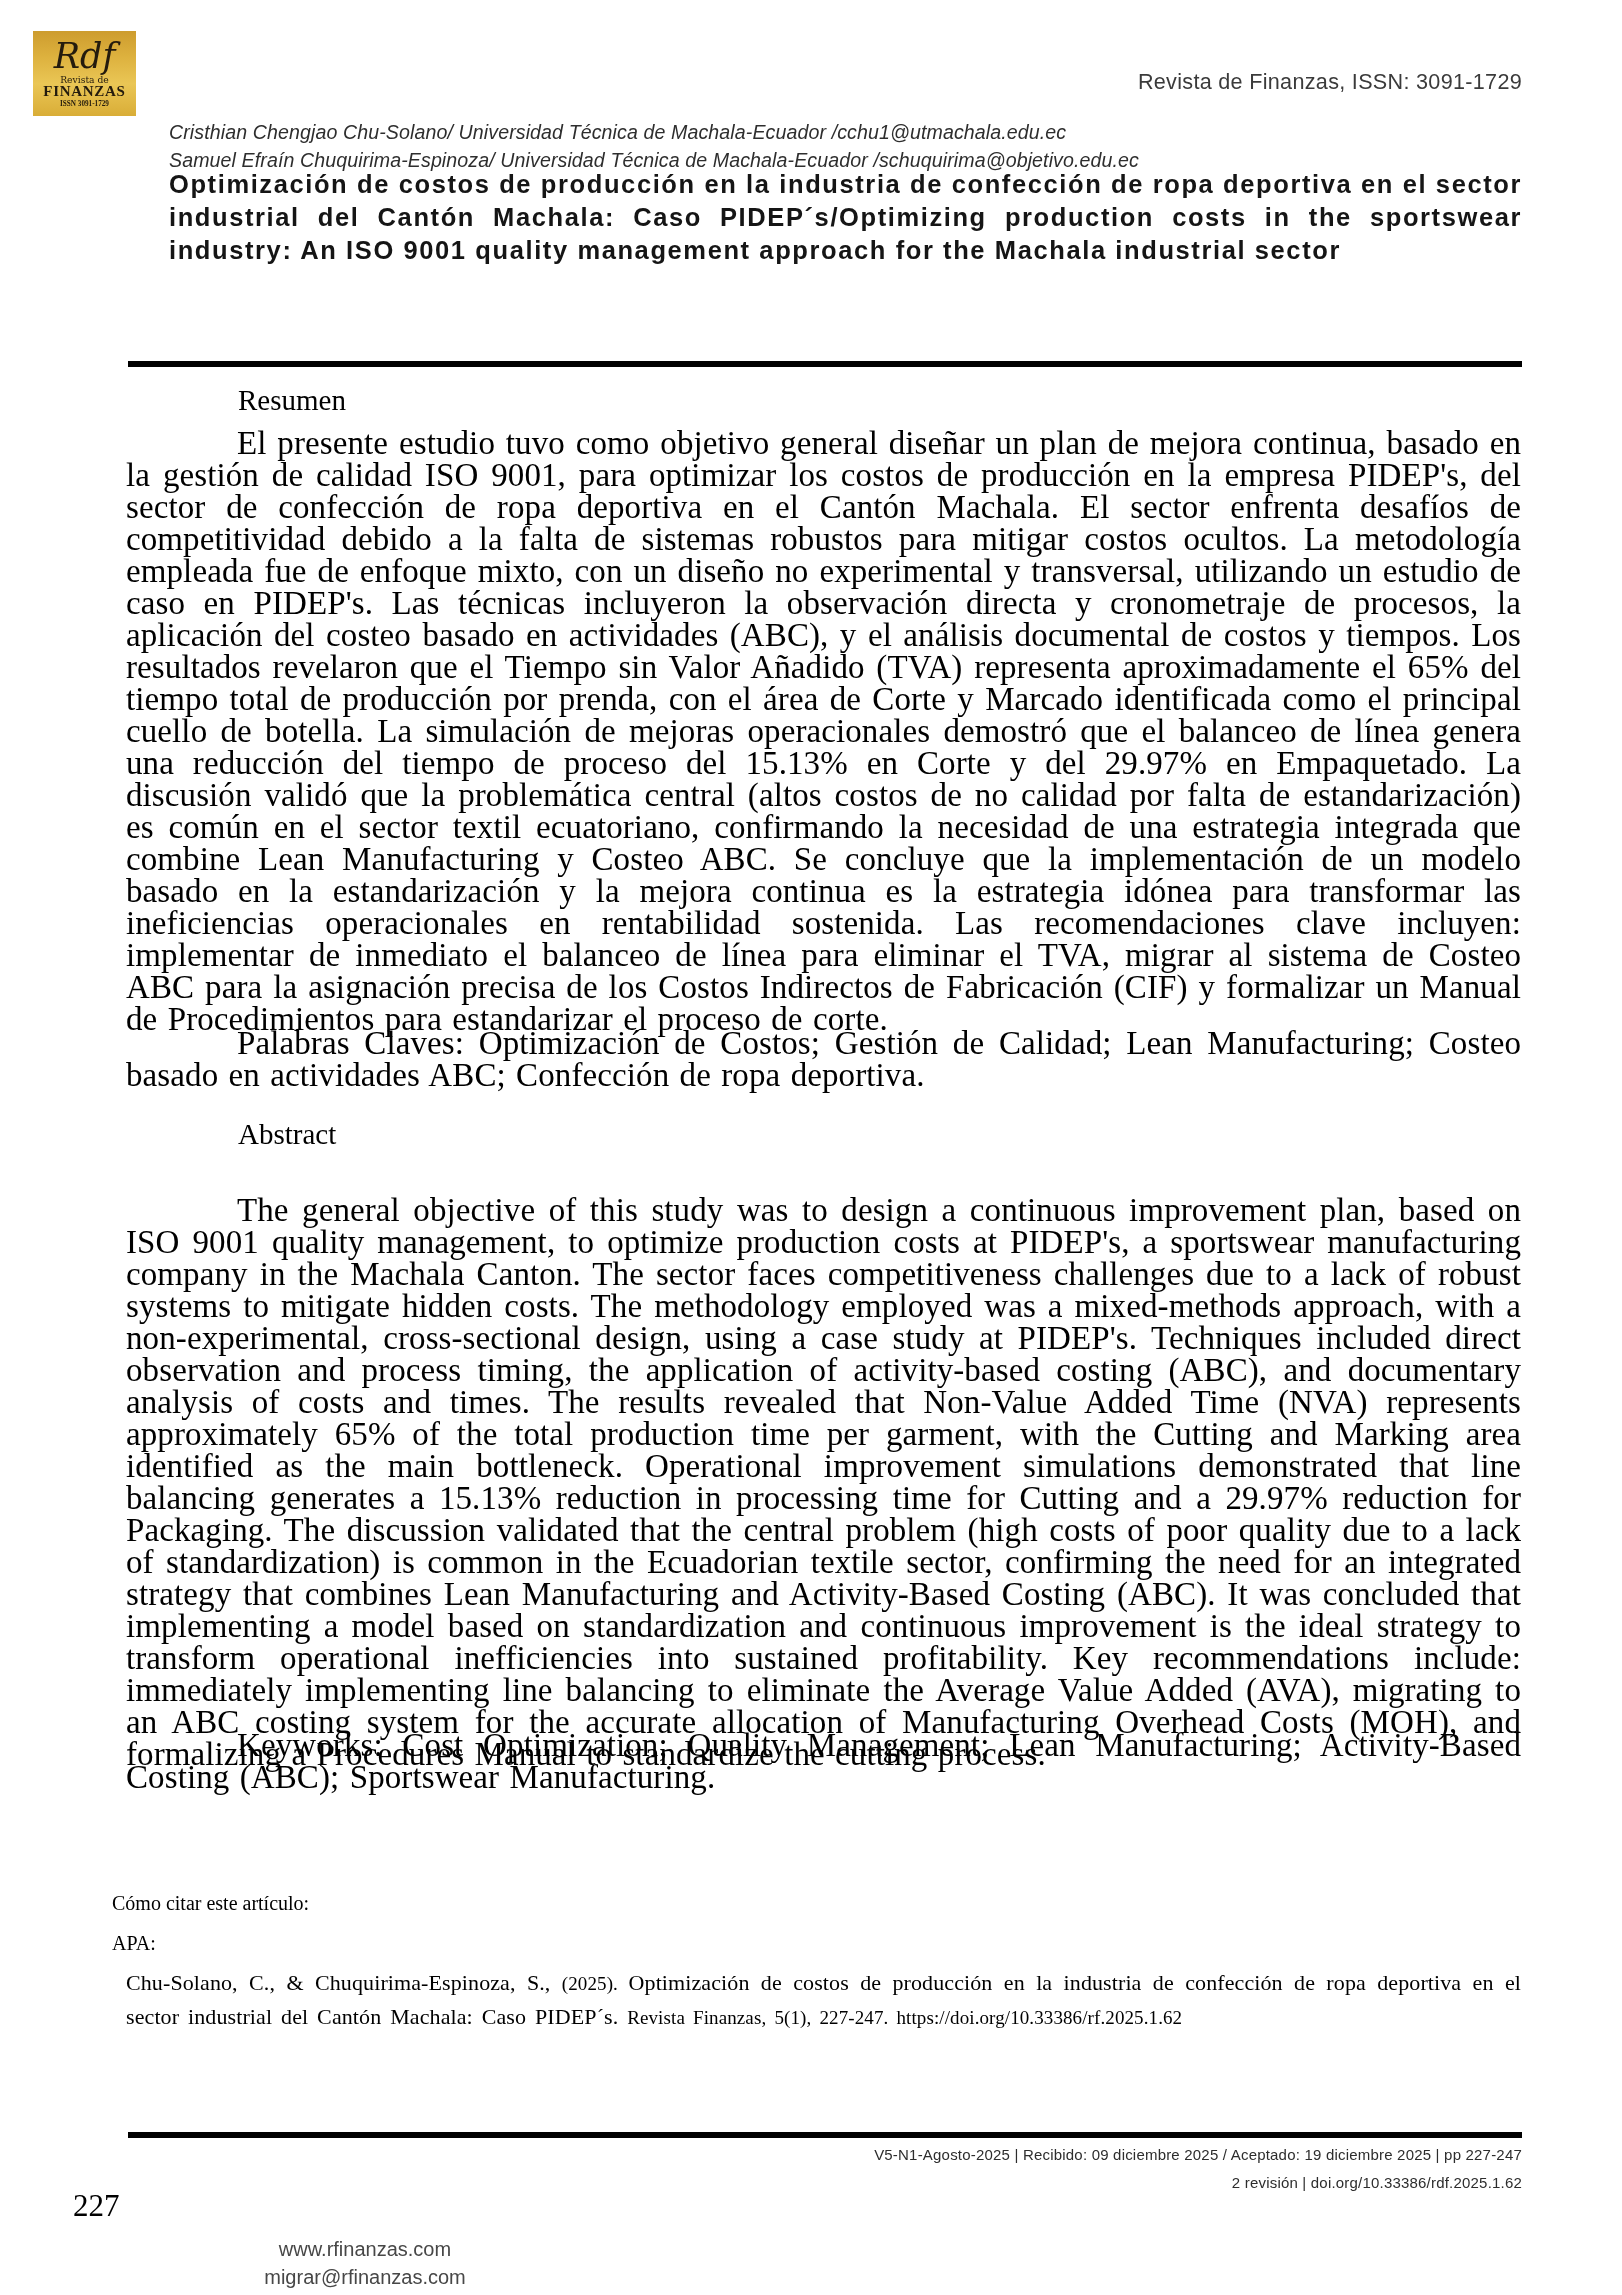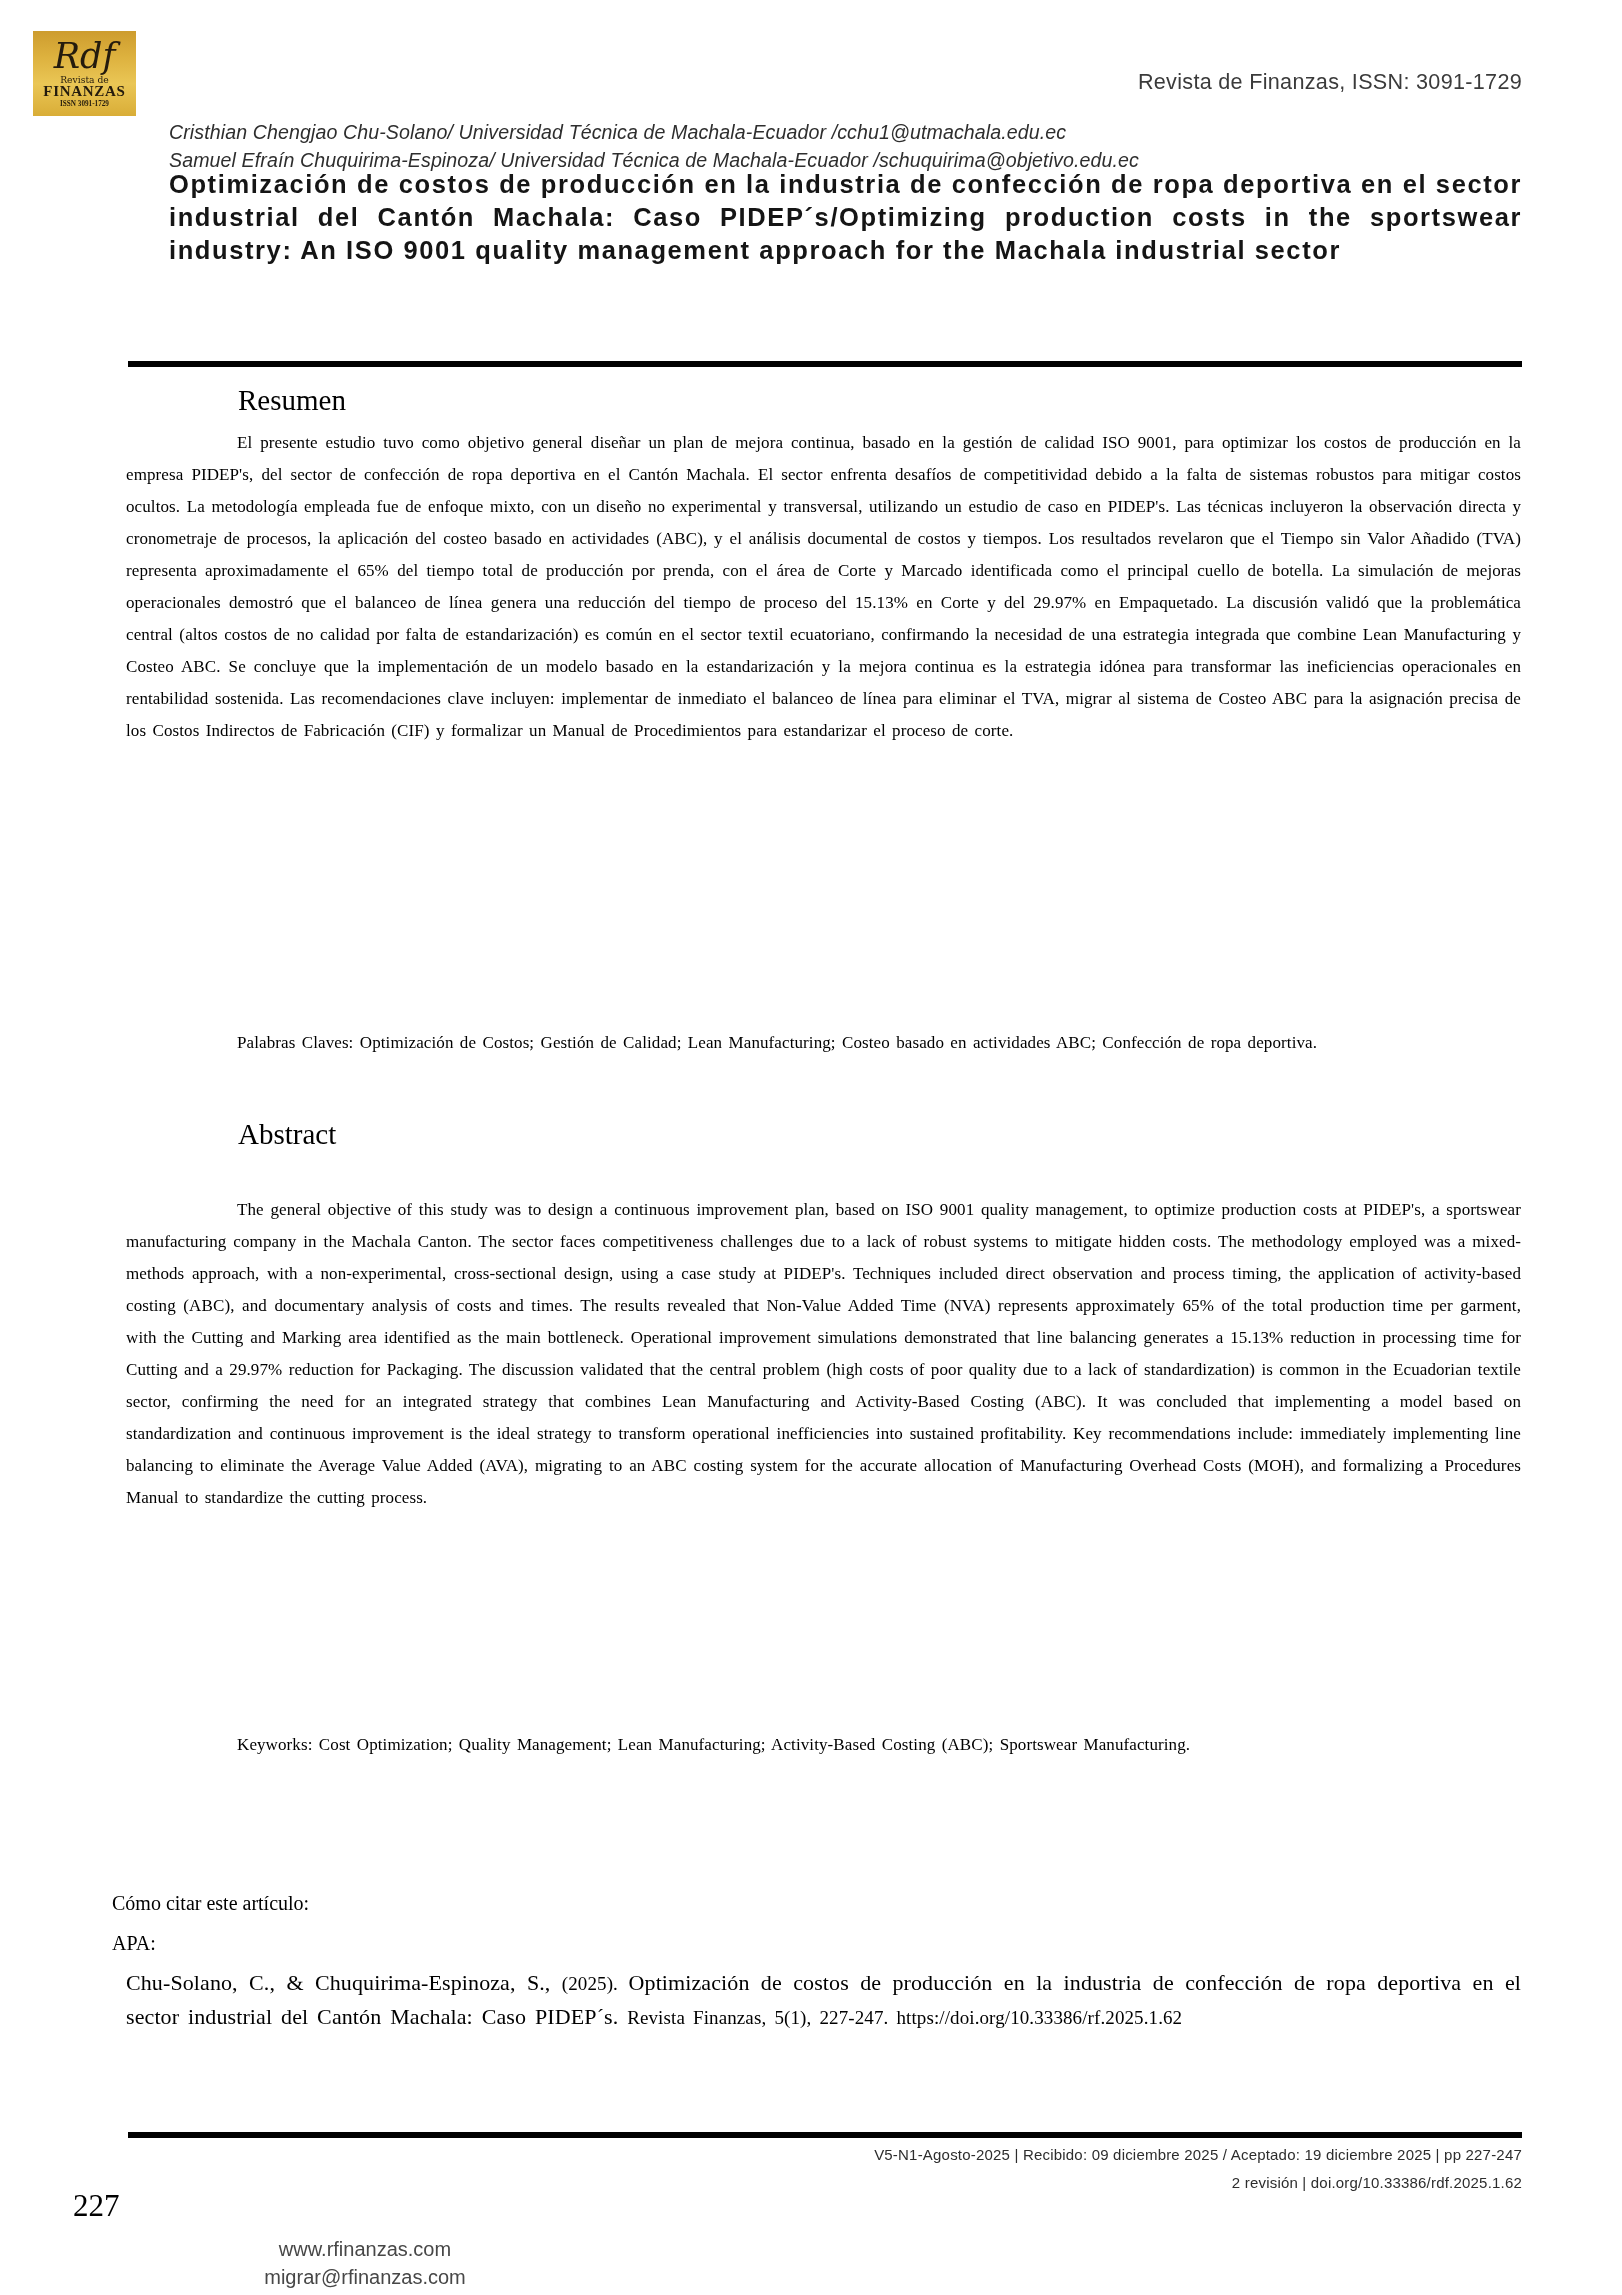--- a/index.html
+++ b/index.html
@@ -40,21 +40,21 @@
   }
   .divider{
     position:absolute;left:128px;width:1394px;height:5.9px;background:#000;
   }
   .divider-top{top:361px;}
   .divider-bottom{top:2132px;}
   
   .serif-block{
     position:absolute;left:126px;width:1395px;
     font-family:"Liberation Serif",serif;
-    font-size:17px;line-height:32px;text-align:justify;
+    font-size:33px;line-height:32px;text-align:justify;
     letter-spacing:0.1px;word-spacing:2px;
   }
   .section-heading{
     position:absolute;left:238px;
     font-family:"Liberation Serif",serif;font-size:29px;line-height:30px;text-align:center;
   }
   .indent{text-indent:111px;}
   #resumen-heading{top:385px;}
   #resumen-body{top:427px;}
   #palabras{top:1027px;}

